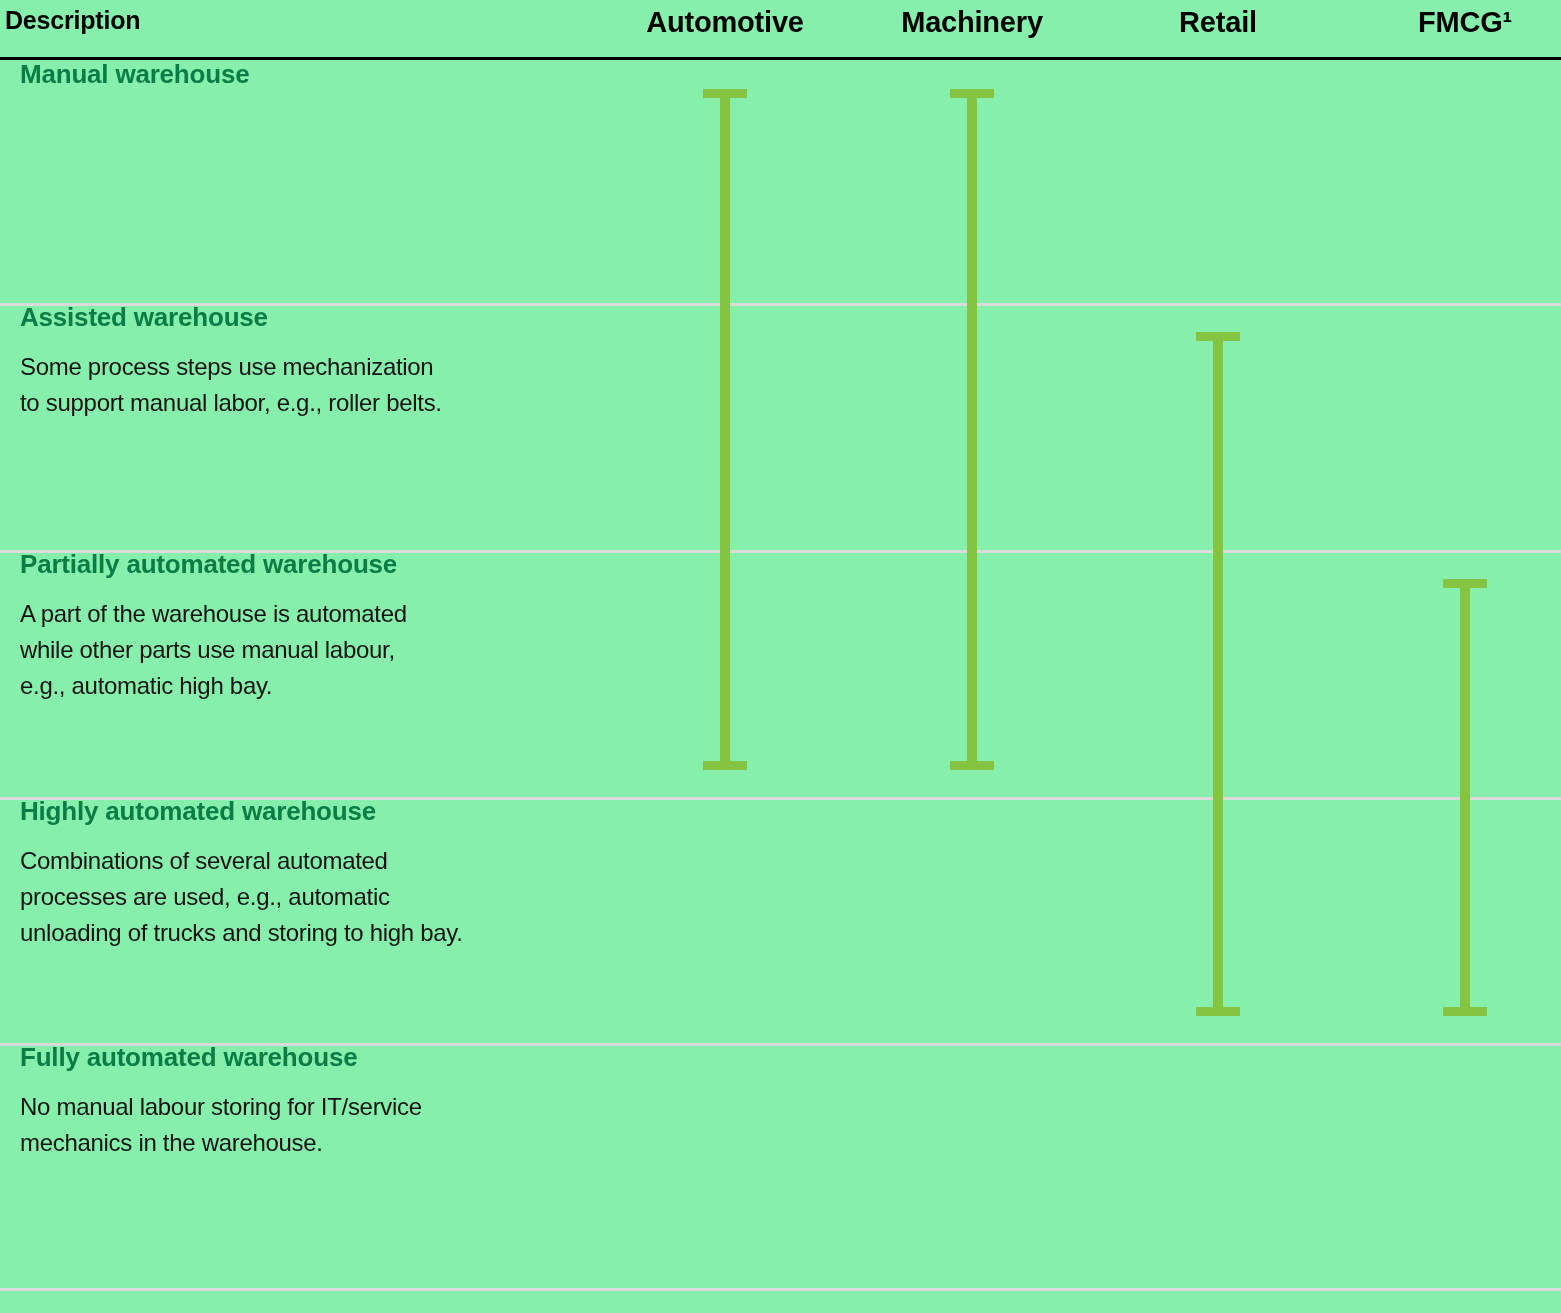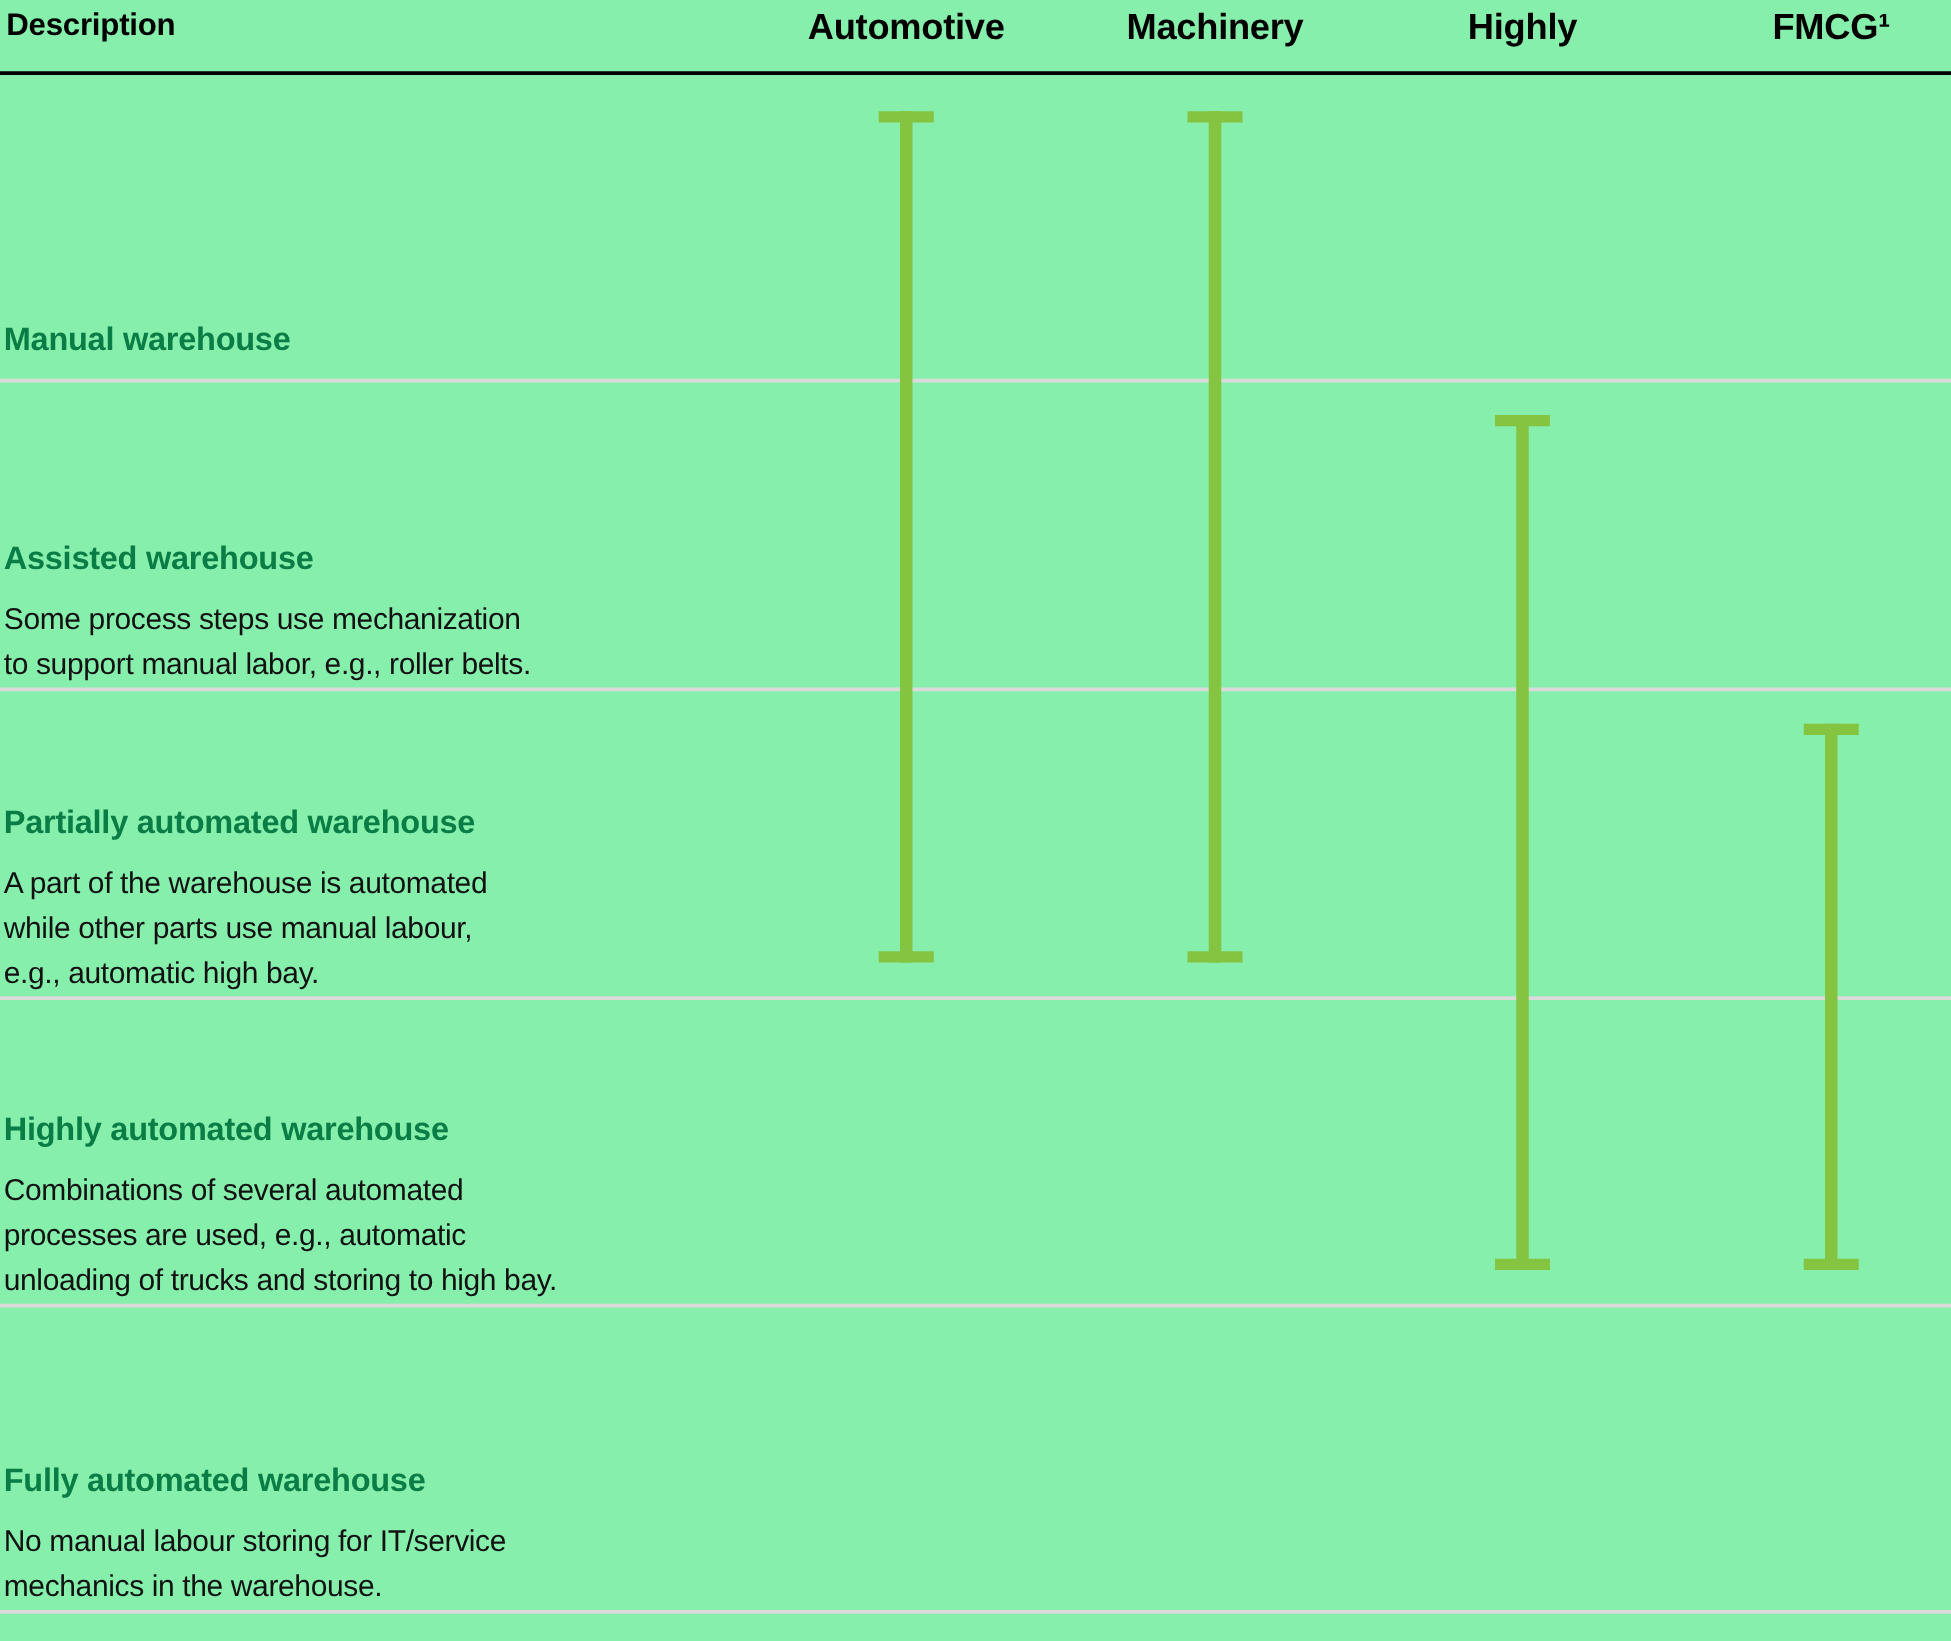--- a/index.html
+++ b/index.html
@@ -58,22 +58,22 @@
   .d3 { top: 1043px; }
   .d4 { top: 1288px; }
 
   
   .band {
     position: absolute;
     left: 0;
     width: 620px;
     display: flex;
     flex-direction: column;
-    justify-content: flex-end;
-    padding-left: 3px;
+    justify-content: flex-start;
+    padding-left: 20px;
   }
   .band-0 { top: 60px;   height: 243px; }
   .band-1 { top: 303px;  height: 247px; }
   .band-2 { top: 550px;  height: 247px; }
   .band-3 { top: 797px;  height: 246px; }
   .band-4 { top: 1043px; height: 245px; }
 
   .row-title {
     margin: 0 0 16px 0;
     font-size: 26px;
@@ -114,21 +114,21 @@
   .range-bar .cap-bottom { bottom: 0; }
 </style>
 </head>
 <body>
 
 <div class="page">
 
   <span class="desc-label">Description</span>
   <span class="col-label col-0">Automotive</span>
   <span class="col-label col-1">Machinery</span>
-  <span class="col-label col-2">Highly</span>
+  <span class="col-label col-2">Retail</span>
   <span class="col-label col-3">FMCG¹</span>
 
   <div class="rule-black"></div>
 
   <div class="band band-0">
     <h3 class="row-title">Manual warehouse</h3>
   </div>
   <div class="band band-2">
     <h3 class="row-title">Partially automated warehouse</h3>
     <p class="row-desc">A part of the warehouse is automated

